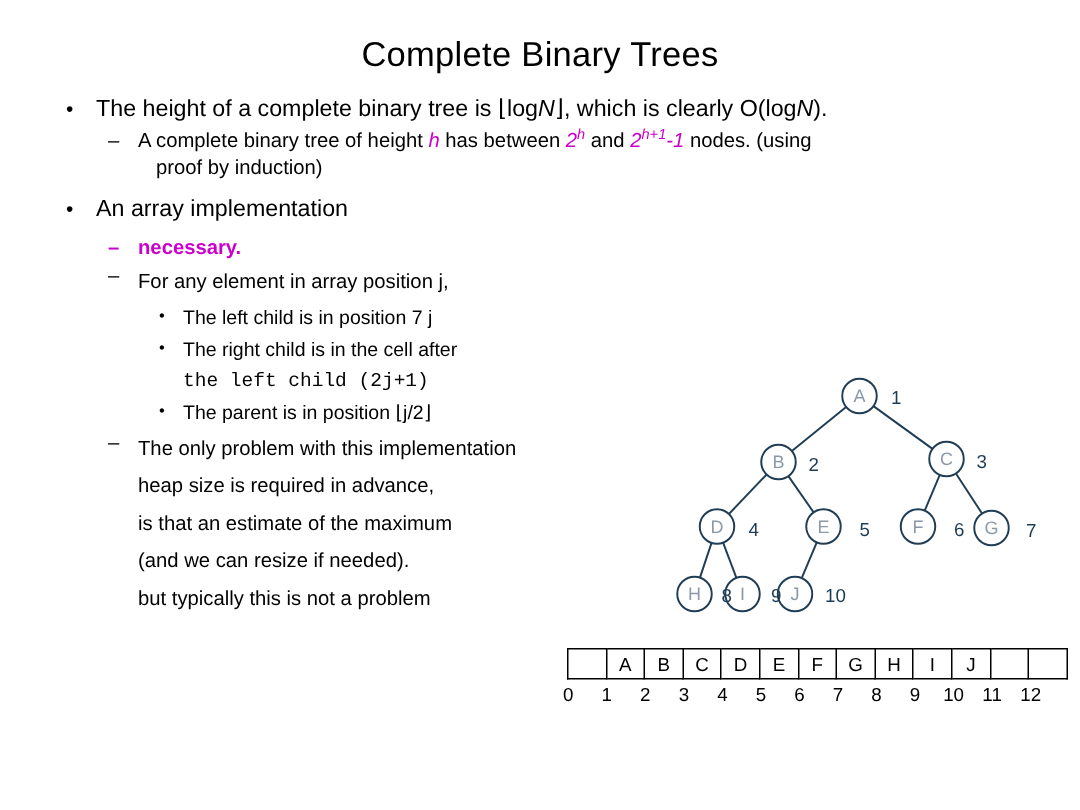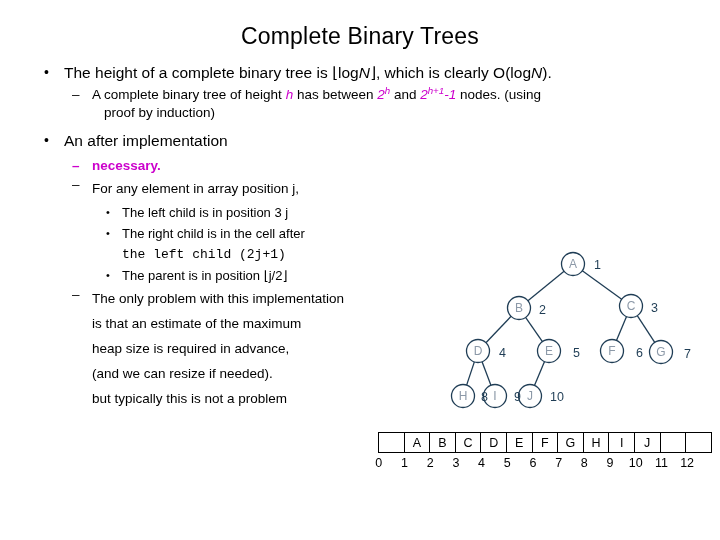--- a/index.html
+++ b/index.html
@@ -171,51 +171,51 @@
     <div class="lvl1">
       <span class="mk">•</span><span>The height of a complete binary tree is </span><span class="floor-l">⌊</span><span>log</span><span class="ital">N</span><span class="floor-r">⌋</span><span>, which is clearly O(log</span><span class="ital">N</span><span>).</span>
     </div>
 
     <div class="lvl2">
       <span class="mk">–</span><span>A complete binary tree of height </span><span class="ital magenta">h</span><span> has between </span><span class="ital magenta">2</span><span class="ital magenta sup">h</span><span> and </span><span class="ital magenta">2</span><span class="ital magenta sup">h+1</span><span class="ital magenta">-1</span><span> nodes. (using</span>
       <div class="cont2" style="padding-left:12px">proof by induction)</div>
     </div>
 
     <div class="lvl1" style="margin-top:8px">
-      <span class="mk">•</span><span>An after implementation</span>
+      <span class="mk">•</span><span>An array implementation</span>
     </div>
 
     <div class="lvl2 pinkrun" style="margin-top:6px">
       <span class="mk">–</span>
       <div style="padding-left:0">necessary.</div>
     </div>
 
     <div class="wide-block">
 
       <div class="lvl2">
         <span class="mk">–</span><span>For any element in array position j,</span>
       </div>
 
       <div class="lvl3">
-        <span class="mk">•</span><span>The left child is in position 3 j</span>
+        <span class="mk">•</span><span>The left child is in position 7 j</span>
       </div>
 
       <div class="lvl3">
         <span class="mk">•</span><span>The right child is in the cell after</span>
         <div class="cont3" style="padding-left:0">the left child (2j+1)</div>
       </div>
 
       <div class="lvl3">
         <span class="mk">•</span><span>The parent is in position </span><span class="floor-l">⌊</span><span>j/2</span><span class="floor-r">⌋</span>
       </div>
 
       <div class="lvl2">
         <span class="mk">–</span><span>The only problem with this implementation</span>
+        <div style="padding-left:0">heap size is required in advance,</div>
         <div style="padding-left:0">is  that an estimate of the maximum</div>
-        <div style="padding-left:0">heap size is required in advance,</div>
         <div style="padding-left:0">(and we can resize if needed).</div>
         <div style="padding-left:0">but typically this is not a problem</div>
       </div>
 
     </div>
   </div>
 
   <div id="tree">
     <svg id="tree-svg" width="280" height="185" viewBox="0 0 280 185">
       <g id="tree-edges">

